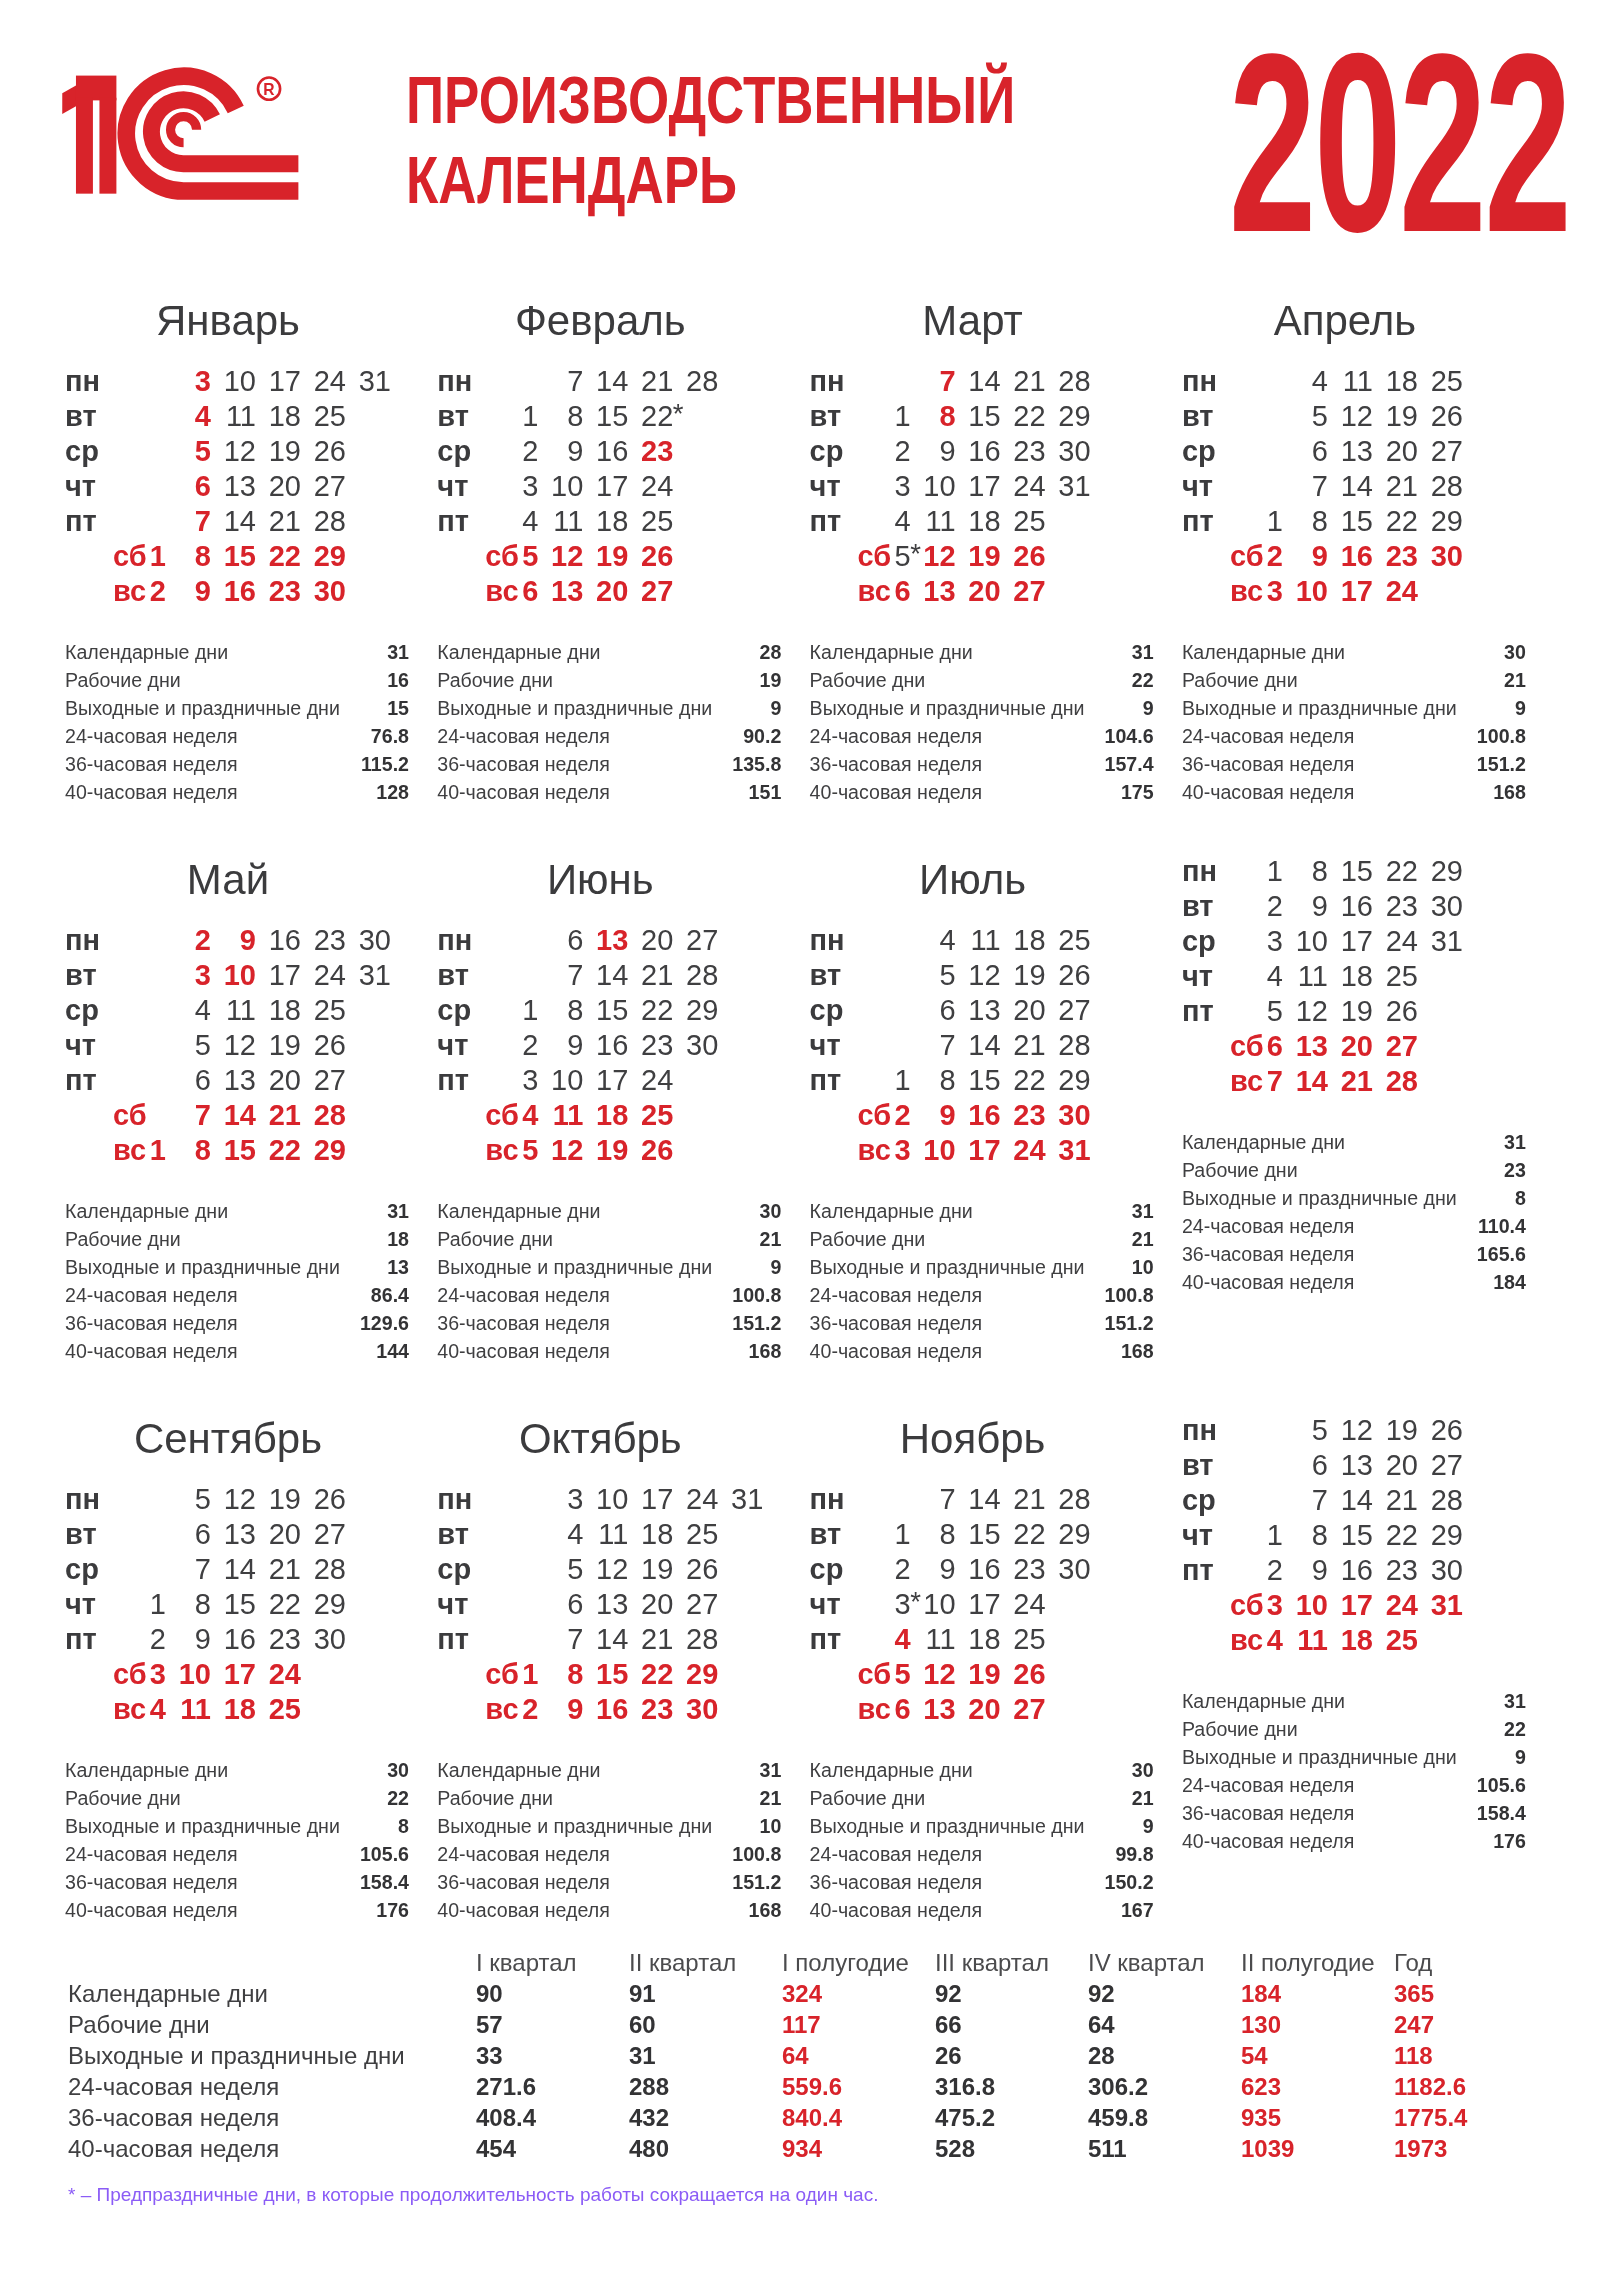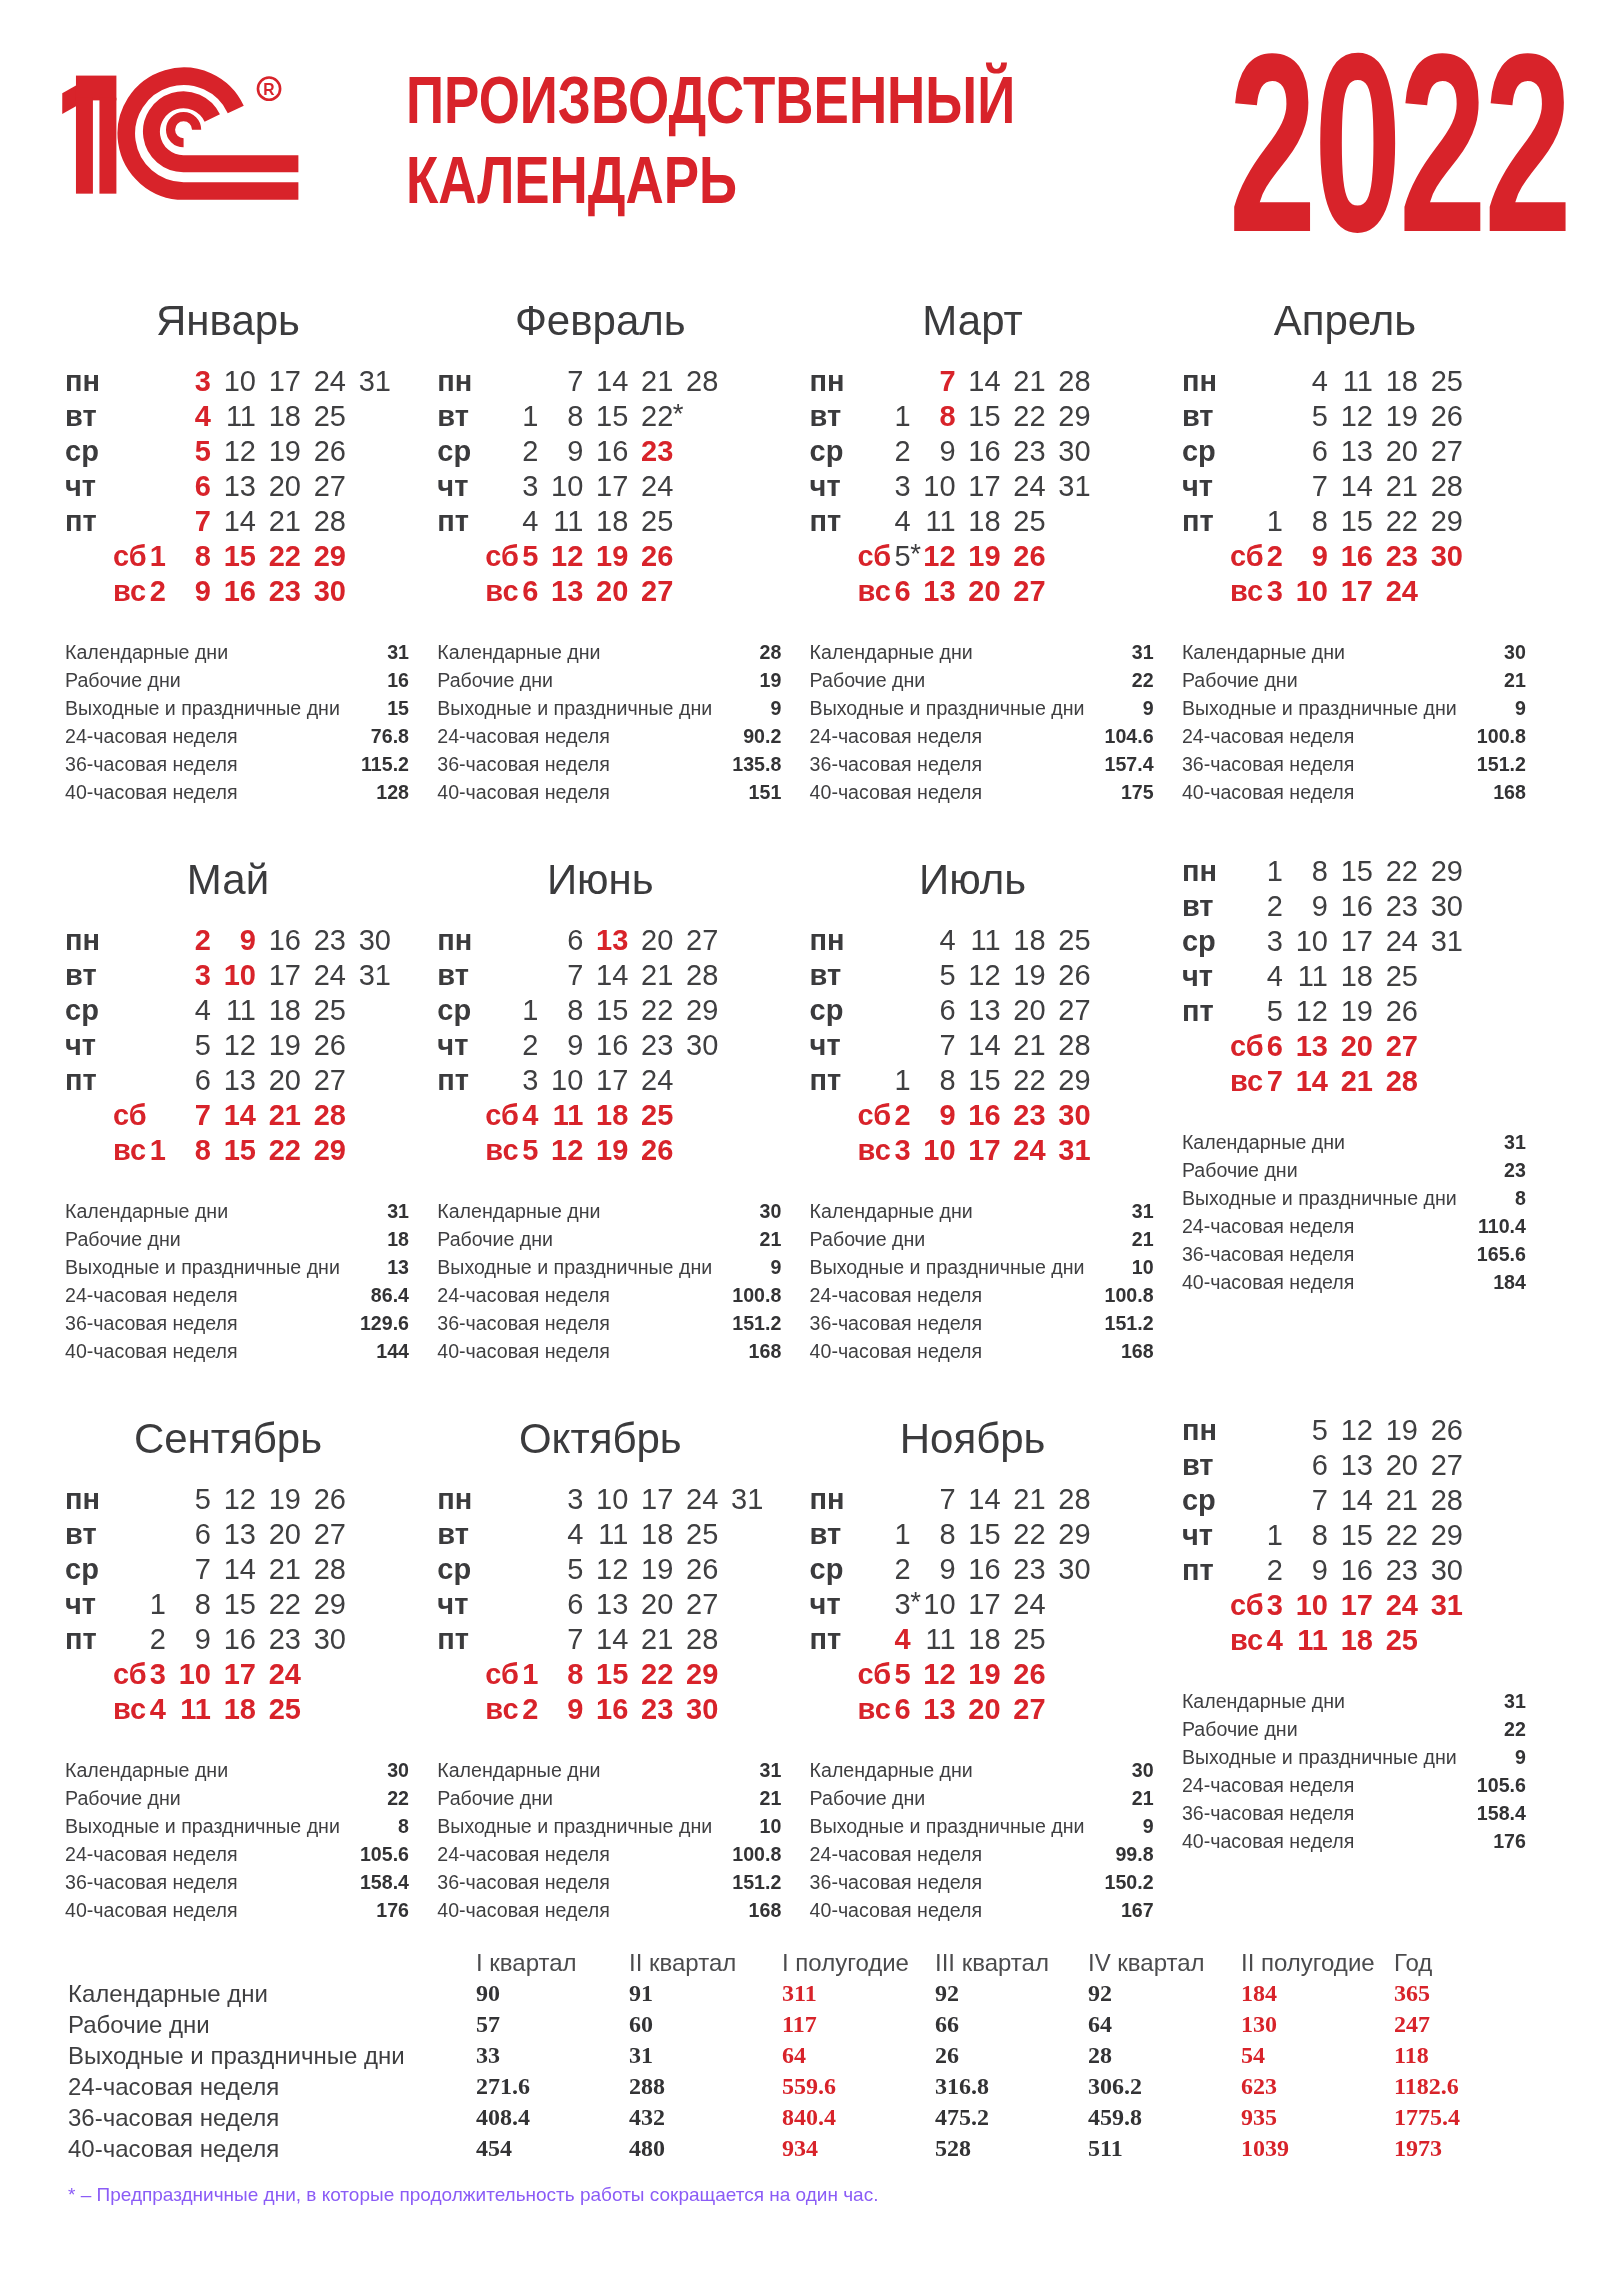--- a/index.html
+++ b/index.html
@@ -49,21 +49,21 @@
   .stat-label{color:#3f3f41;}
   .stat-val{font-weight:bold;color:#333335;}
   
   .summary{
     position:absolute;left:68px;top:1947px;
     display:grid;grid-template-columns:408px repeat(7,153px);
     grid-auto-rows:31px;font-size:24px;line-height:31px;
   }
   .sum-head{color:#4b4b4d;}
   .sum-label{color:#3f3f41;}
-  .sum-val{font-weight:bold;color:#333335;font-family:Liberation Serif, serif;}
+  .sum-val{font-weight:bold;color:#333335;}
   .sum-val.rd{color:var(--red);}
   
   .footnote{
     position:absolute;left:68px;top:2184px;
     font-size:19px;color:#8b5cf6;
   }
 </style>
 </head>
 <body>
 
@@ -1060,21 +1060,21 @@
       <span class="sum-head">I квартал</span>
       <span class="sum-head">II квартал</span>
       <span class="sum-head">I полугодие</span>
       <span class="sum-head">III квартал</span>
       <span class="sum-head">IV квартал</span>
       <span class="sum-head">II полугодие</span>
       <span class="sum-head">Год</span>
       <span class="sum-label">Календарные дни</span>
       <span class="sum-val">90</span>
       <span class="sum-val">91</span>
-      <span class="sum-val rd">311</span>
+      <span class="sum-val rd">324</span>
       <span class="sum-val">92</span>
       <span class="sum-val">92</span>
       <span class="sum-val rd">184</span>
       <span class="sum-val rd">365</span>
       <span class="sum-label">Рабочие дни</span>
       <span class="sum-val">57</span>
       <span class="sum-val">60</span>
       <span class="sum-val rd">117</span>
       <span class="sum-val">66</span>
       <span class="sum-val">64</span>

